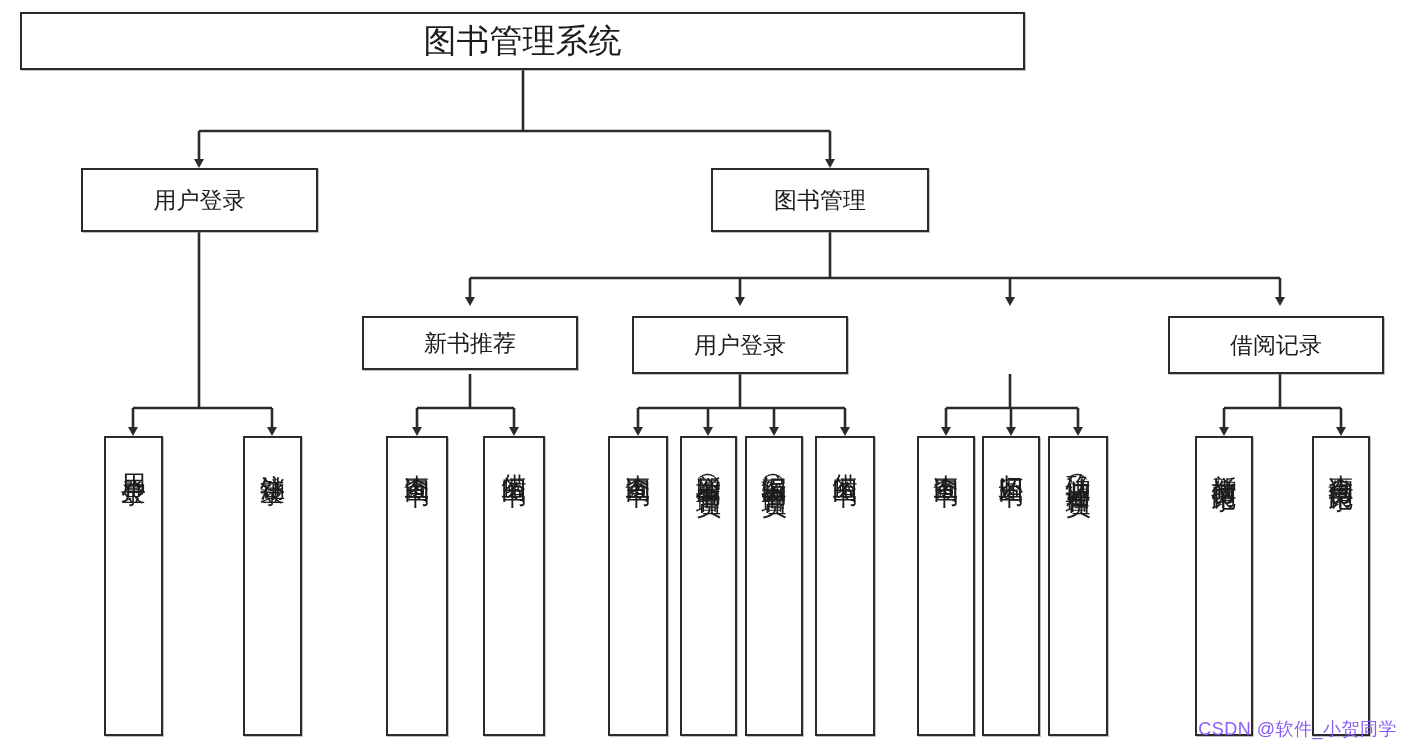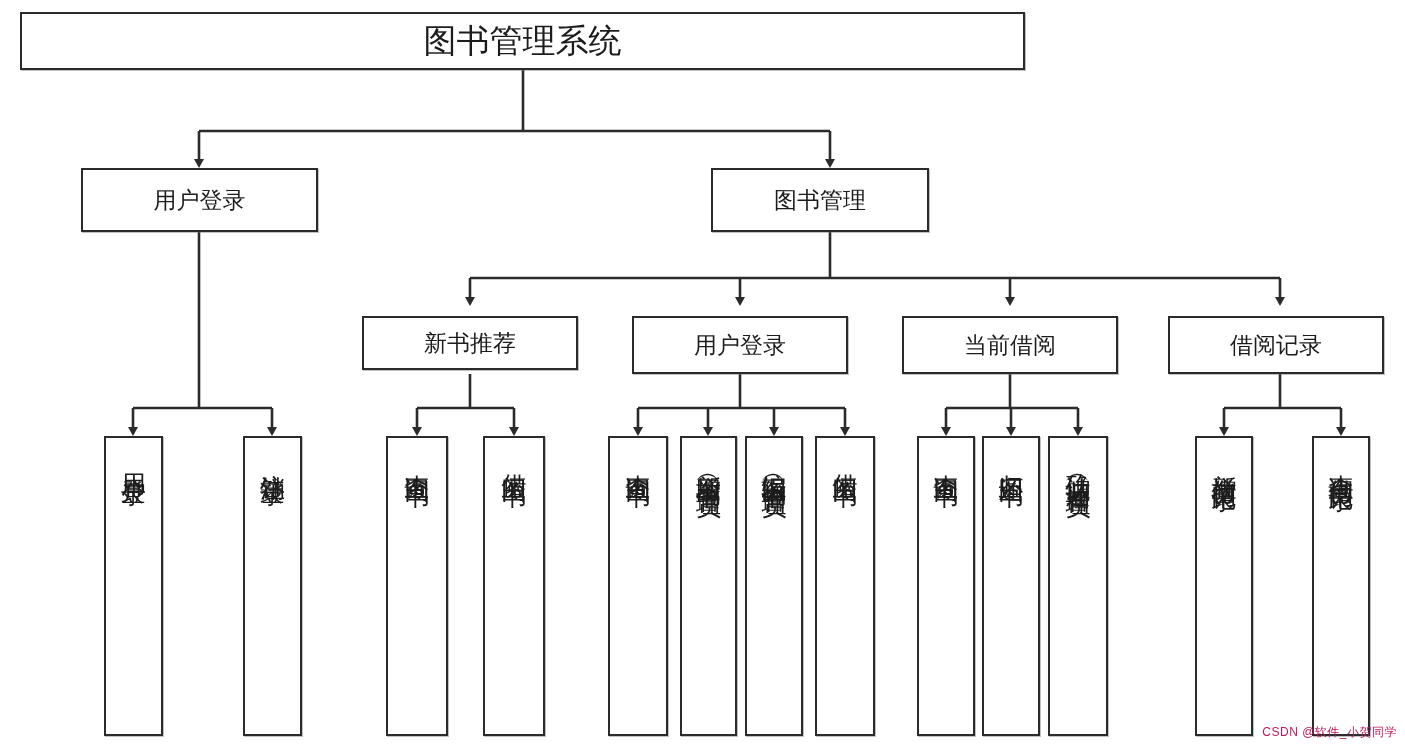--- a/index.html
+++ b/index.html
@@ -50,22 +50,22 @@
     text-orientation: upright;
     font-size: 25px;
     letter-spacing: 3px;
     line-height: 1.0;
     white-space: nowrap;
   }
   #watermark {
     position: absolute;
     right: 8px;
     bottom: 6px;
-    font-size: 12px;
-    color: #be185d;
+    font-size: 18px;
+    color: #8b5cf6;
     letter-spacing: 0.5px;
     white-space: nowrap;
   }
 </style>
 </head>
 <body>
 
 <div id="canvas">
 
   <svg id="edges" viewBox="0 0 1405 747" width="1405" height="747">
@@ -130,23 +130,20 @@
   <div class="node lvl2" style="left:711px; top:168px; width:218px; height:64px;">
     <span class="label">图书管理</span>
   </div>
 
   <div class="node lvl3" style="left:362px; top:316px; width:216px; height:54px;">
     <span class="label">新书推荐</span>
   </div>
   <div class="node lvl3" style="left:632px; top:316px; width:216px; height:58px;">
     <span class="label">用户登录</span>
   </div>
-  <div class="node lvl3" style="left:902px; top:316px; width:216px; height:58px;">
-    <span class="label">当前借阅</span>
-  </div>
   <div class="node lvl3" style="left:1168px; top:316px; width:216px; height:58px;">
     <span class="label">借阅记录</span>
   </div>
 
   <div class="node leaf" style="left:104px; top:436px; width:59px; height:300px;">
     <span class="label">用户登录</span>
   </div>
   <div class="node leaf" style="left:243px; top:436px; width:59px; height:300px;">
     <span class="label">注销登录</span>
   </div>

